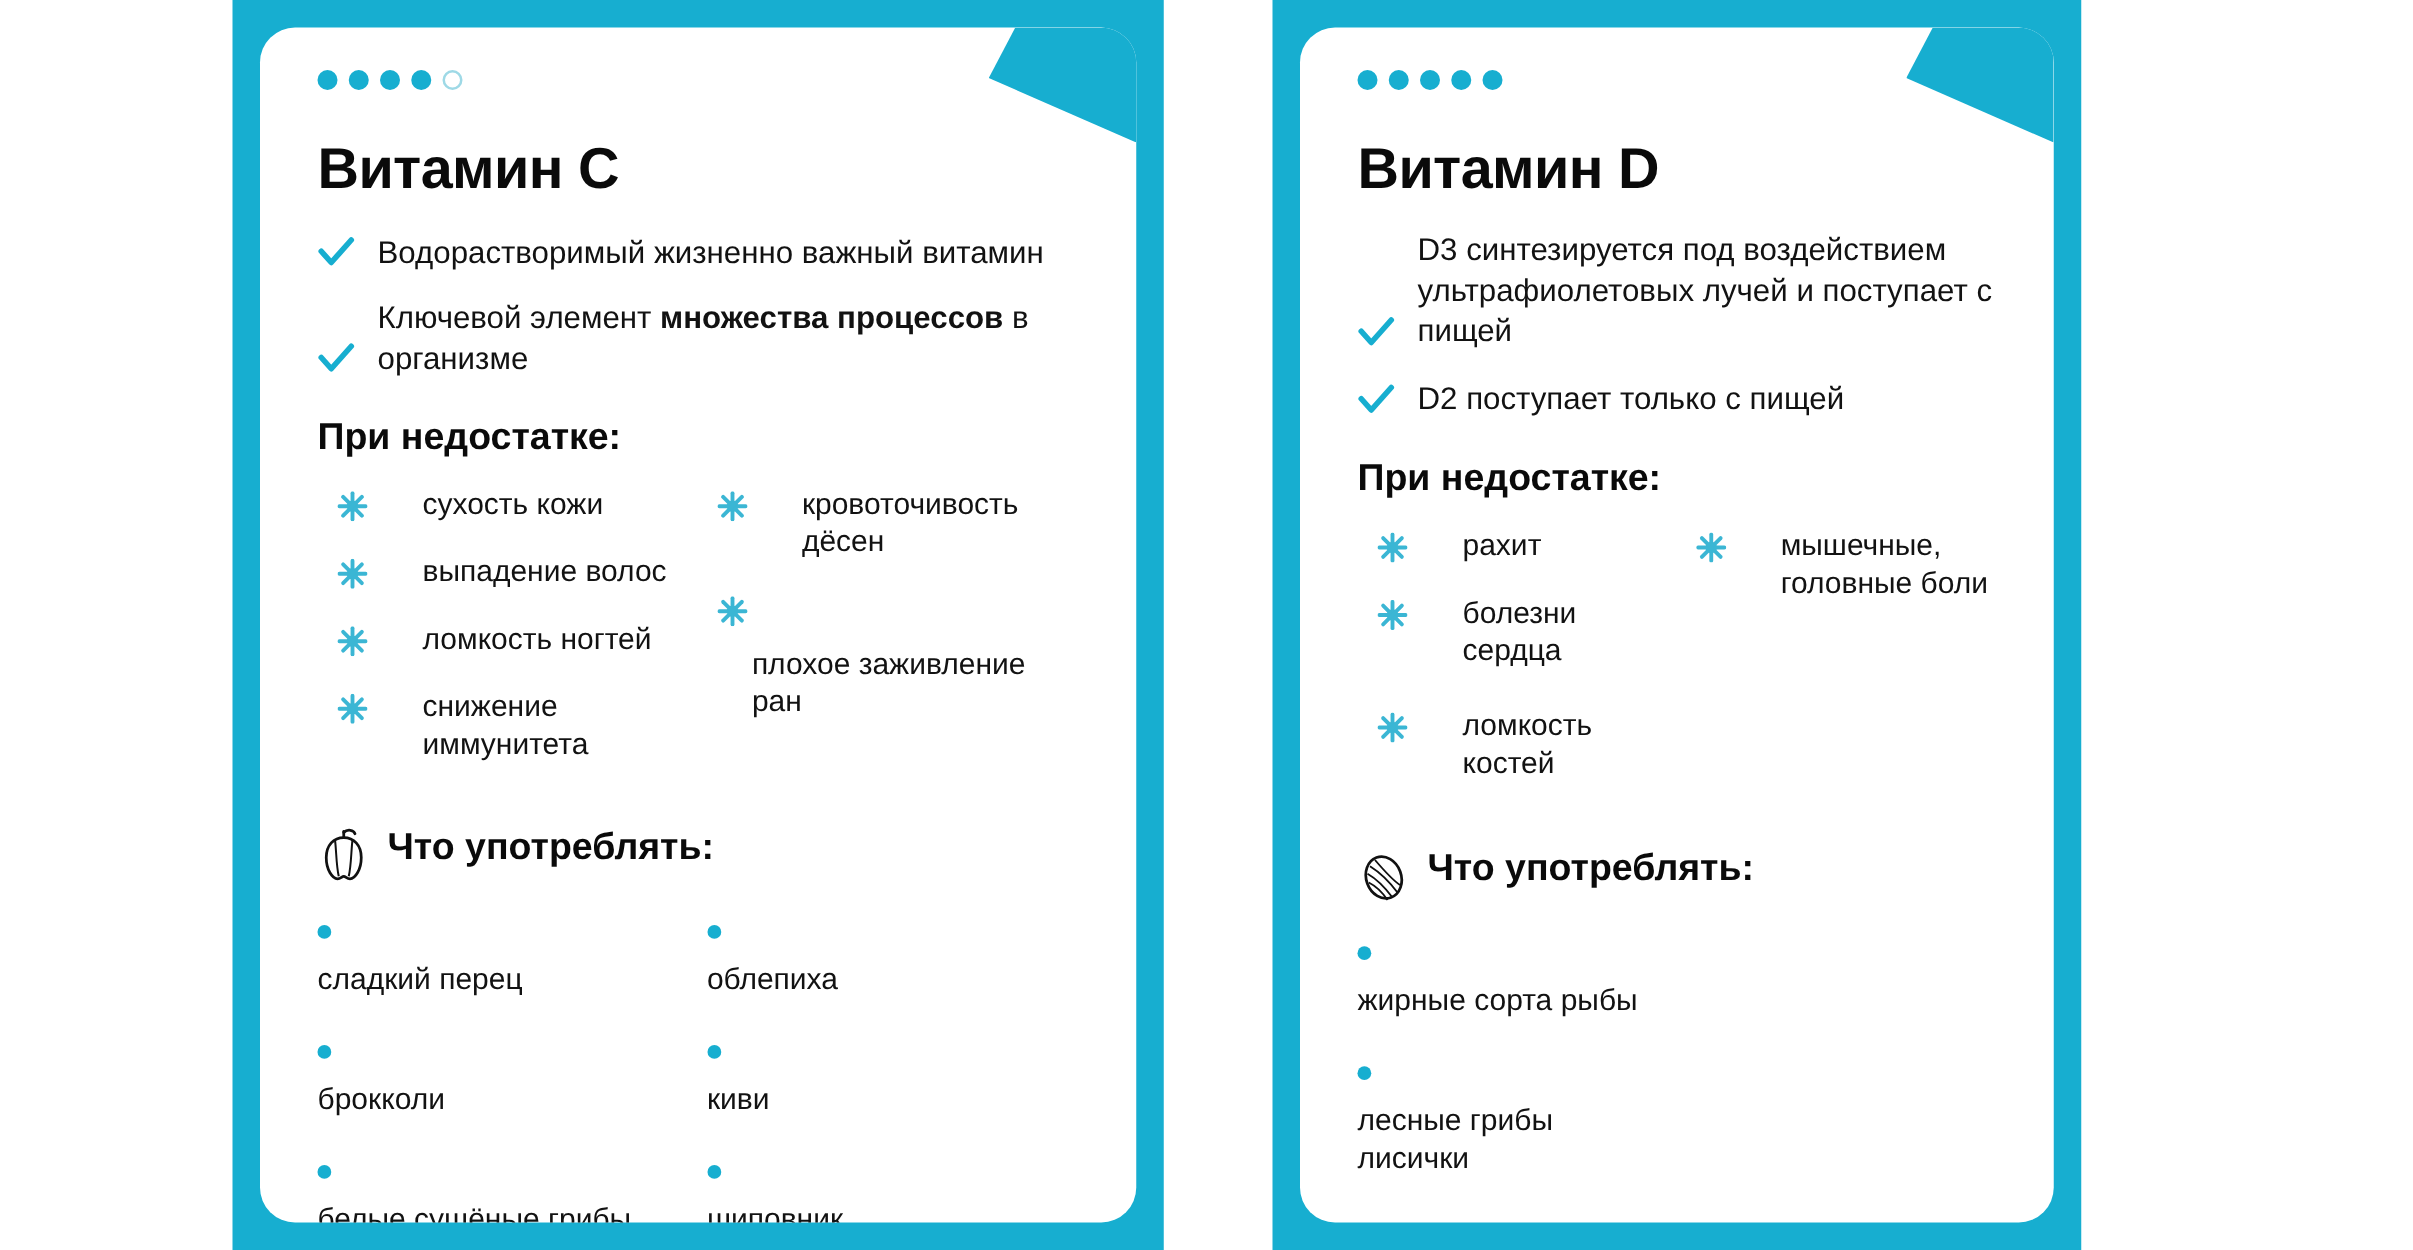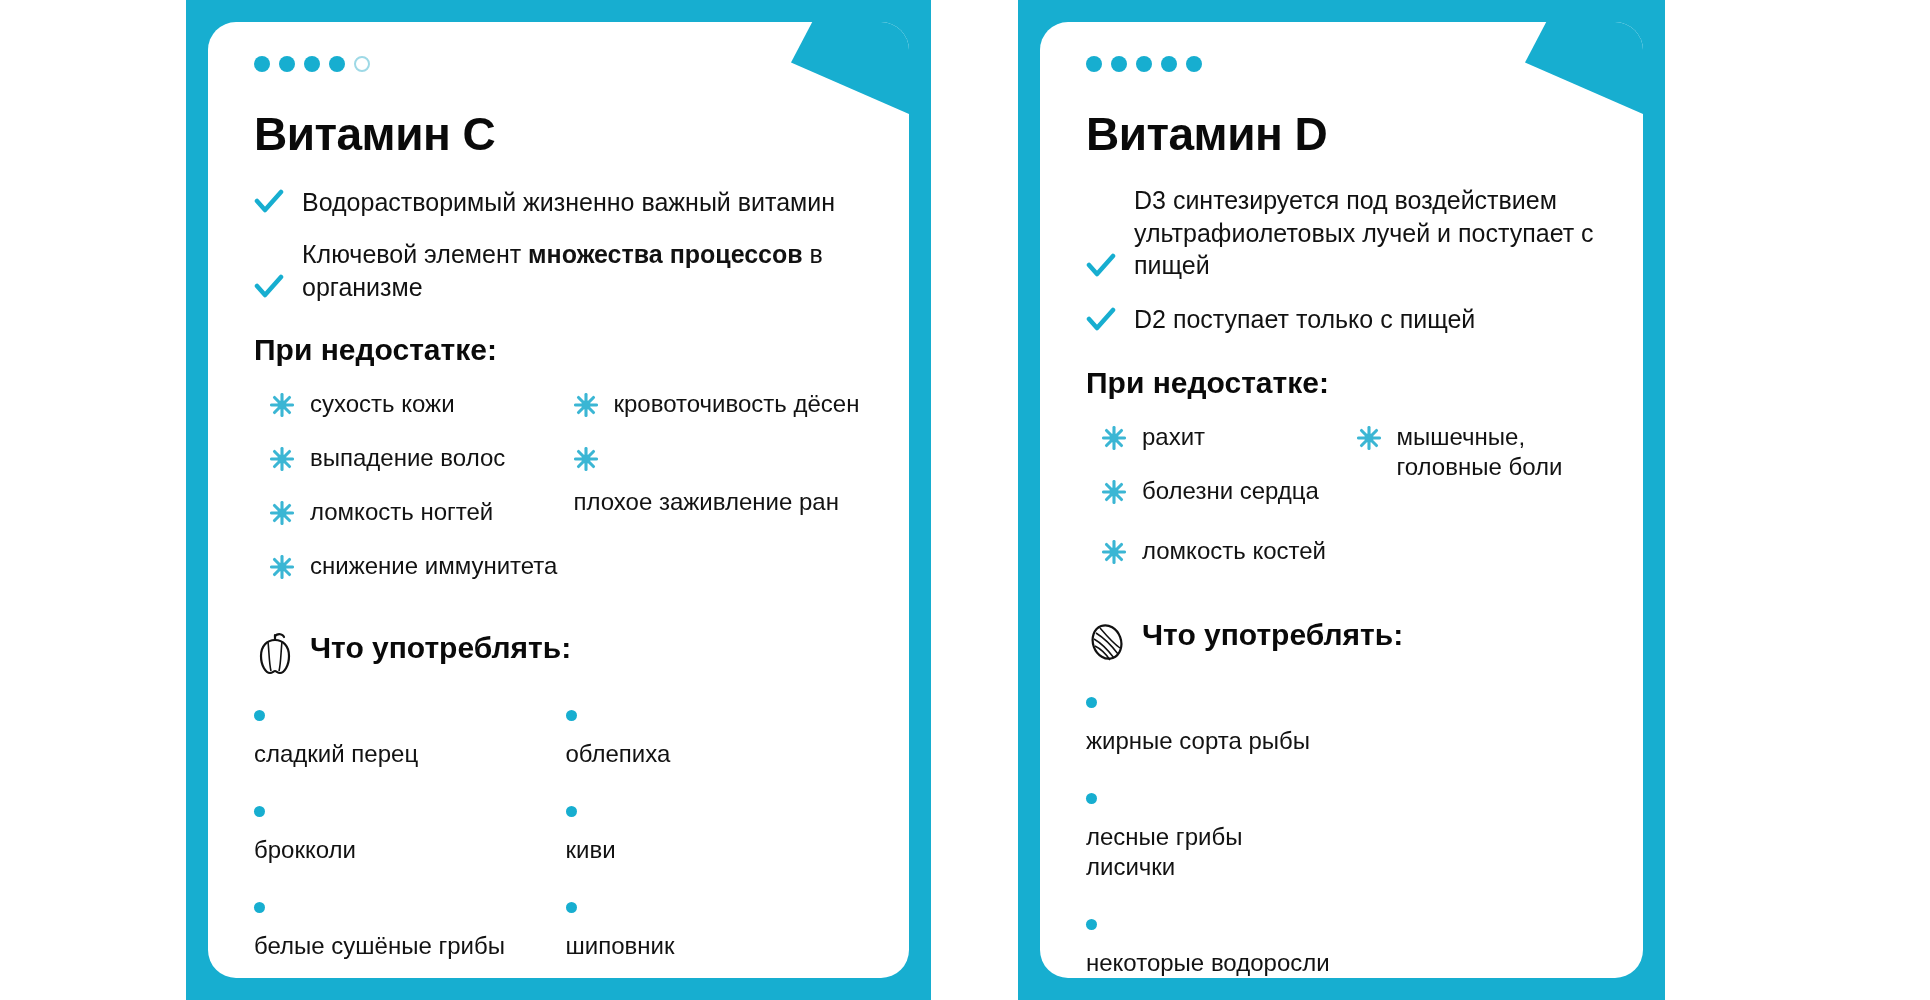--- a/index.html
+++ b/index.html
@@ -116,20 +116,21 @@
   .star-icon {
     flex: 0 0 auto;
     width: 24px;
     height: 24px;
     margin-top: 4px;
   }
   .sym-text {
     font-size: 24px;
     line-height: 1.25;
     color: #121212;
+    margin-left: 28px;
   }
   .food-cols {
     display: flex;
     gap: 14px;
   }
   .food-col { flex: 1; }
   .food-row {
     display: flex;
     align-items: flex-start;
     gap: 18px;

